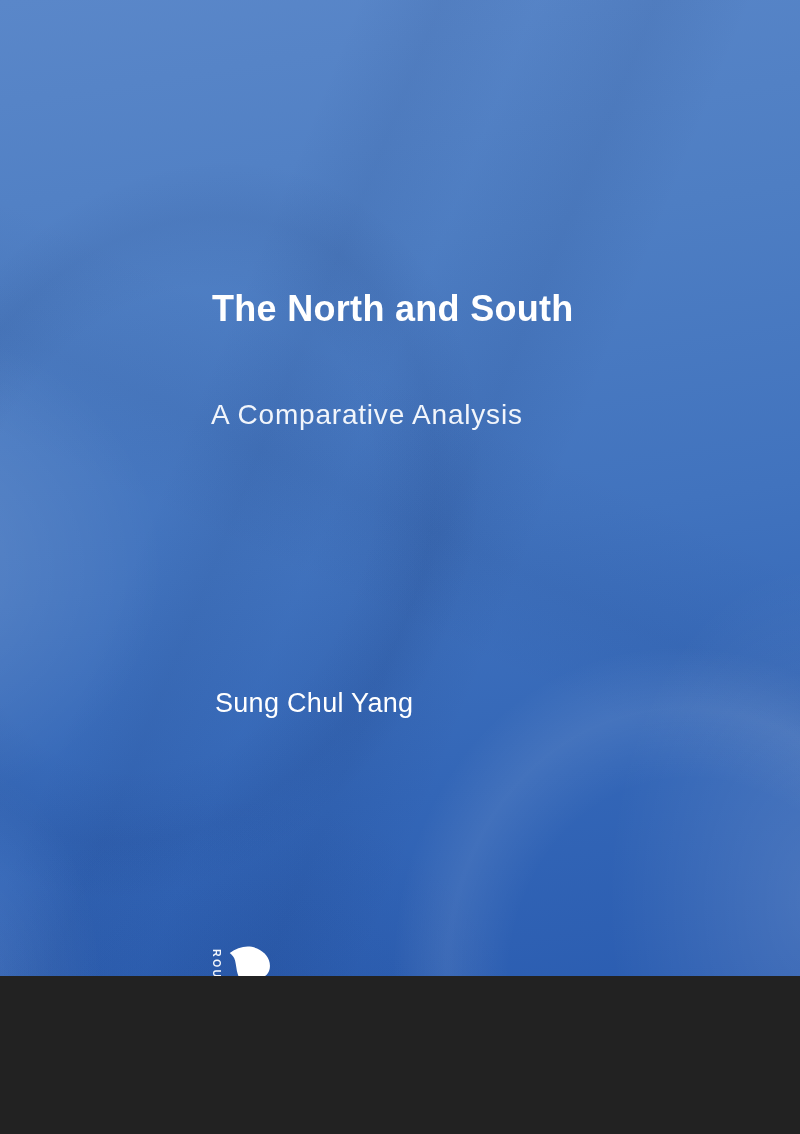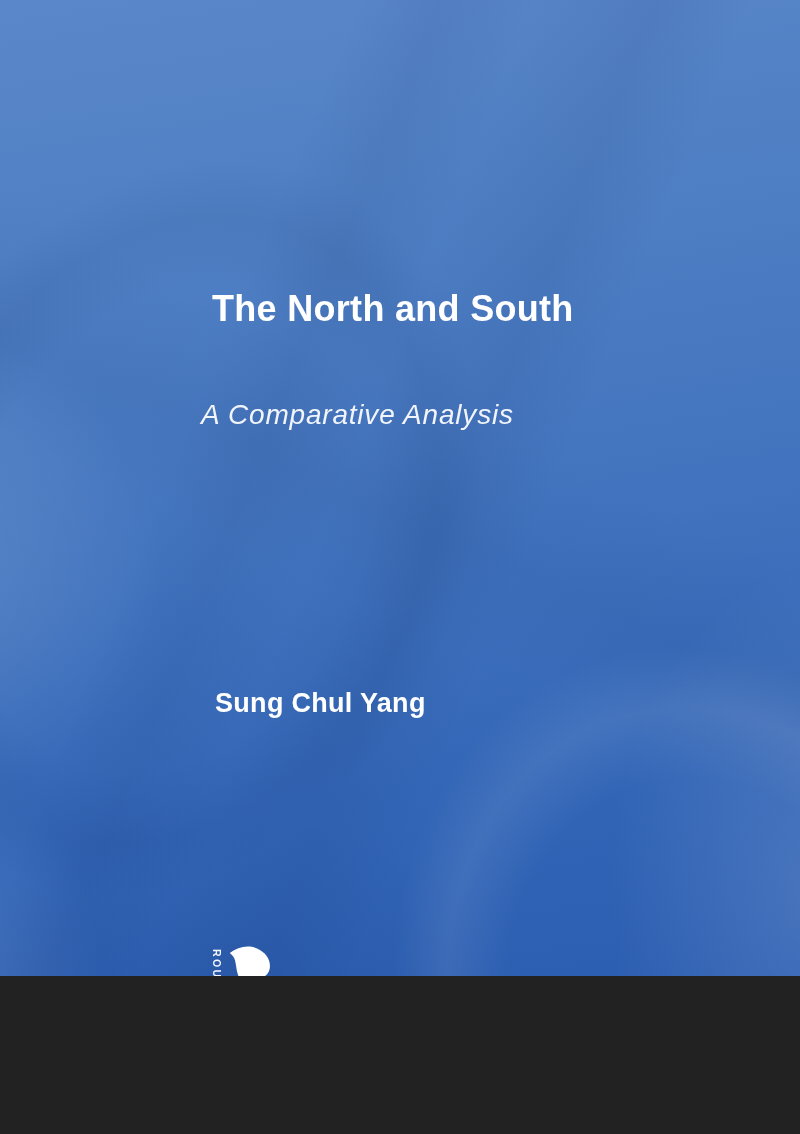--- a/index.html
+++ b/index.html
@@ -44,38 +44,37 @@
     top: 285px;
     color: #ffffff;
     font-size: 36px;
     line-height: 47px;
     font-weight: bold;
     letter-spacing: 0.3px;
     white-space: nowrap;
   }
   .subtitle {
     position: absolute;
-    left: 201px;
+    left: 211px;
     top: 399px;
     color: #f1f5fb;
     font-size: 28px;
     line-height: 32px;
     font-weight: normal;
     letter-spacing: 0.8px;
     white-space: nowrap;
-    font-style: italic;
   }
   .author {
     position: absolute;
     left: 215px;
     top: 688px;
     color: #ffffff;
     font-size: 27px;
     line-height: 30px;
-    font-weight: bold;
+    font-weight: normal;
     letter-spacing: 0.3px;
     white-space: nowrap;
   }
 
   .logo {
     position: absolute;
     left: 210px;
     top: 946px;
     display: flex;
     align-items: flex-start;

